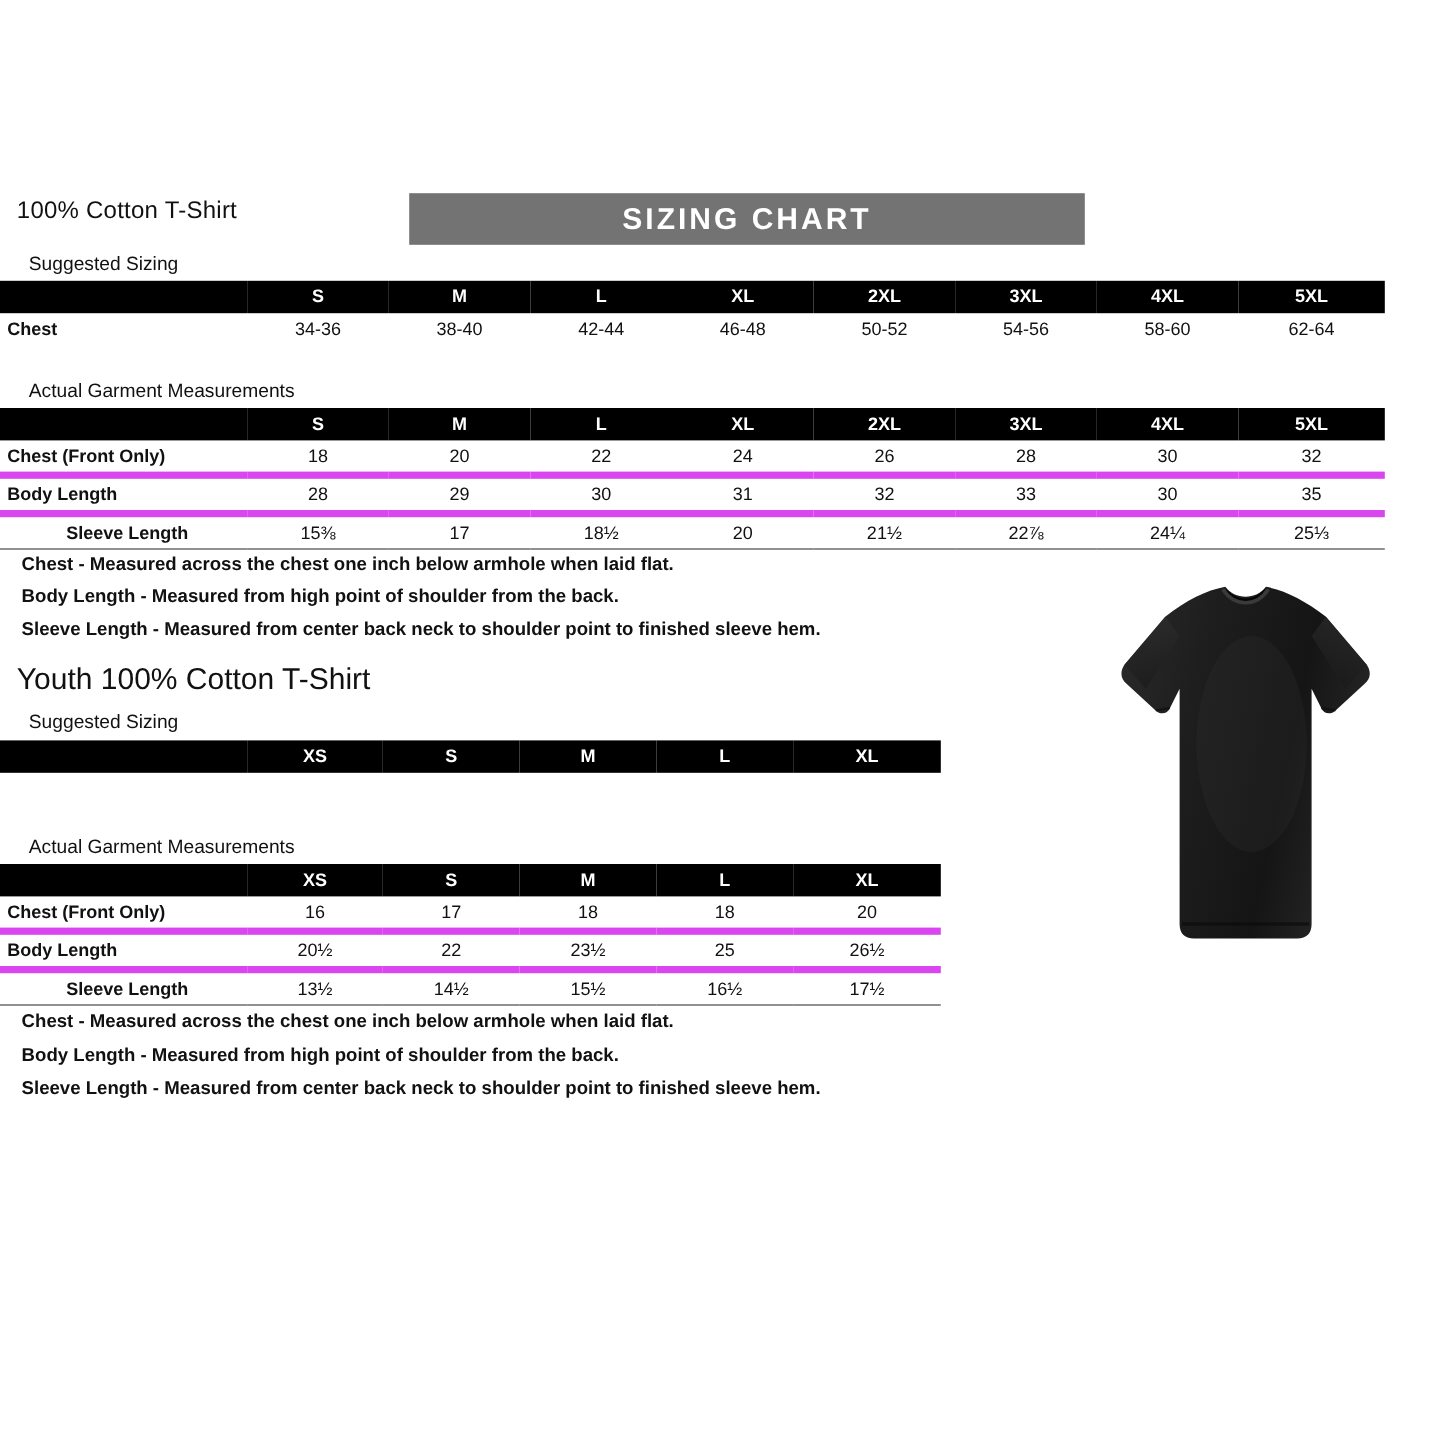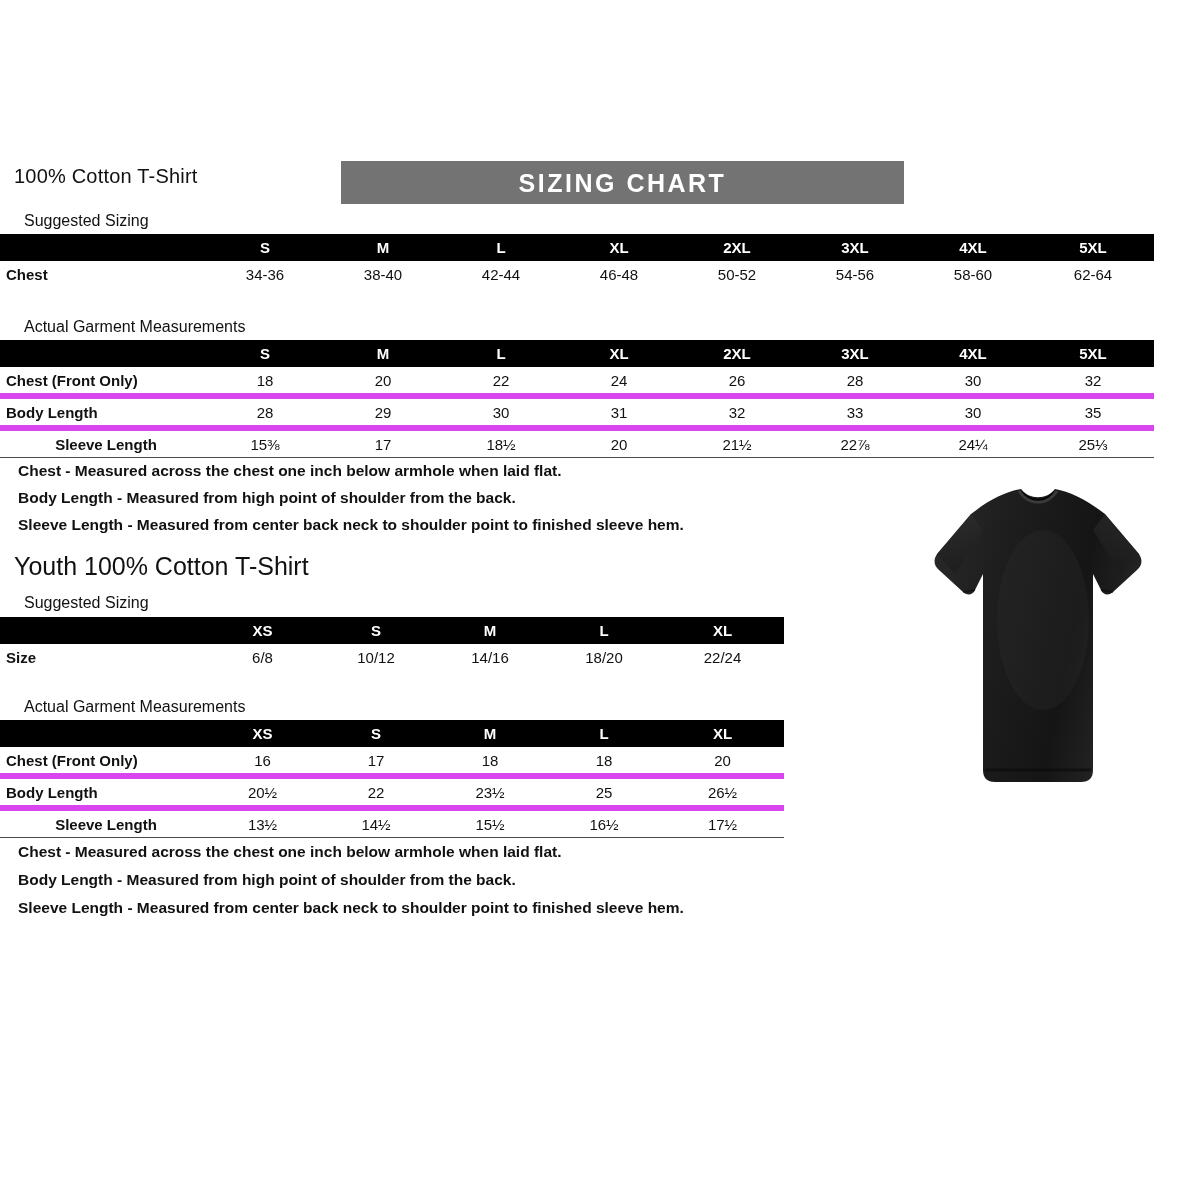--- a/index.html
+++ b/index.html
@@ -268,28 +268,20 @@
         <col style="width:123px">
     </colgroup>
     <tbody>
         <tr class="hdr-row">
       <td></td>
       <td>XS</td>
       <td>S</td>
       <td>M</td>
       <td>L</td>
       <td>XL</td>
-    </tr>
-    <tr class="body-row">
-      <td class="rowlabel-plain">Size</td>
-      <td class="data">6/8</td>
-      <td class="data">10/12</td>
-      <td class="data">14/16</td>
-      <td class="data">18/20</td>
-      <td class="data">22/24</td>
     </tr>
   </tbody>
     </table>
 
   <div class="section-label" style="left:0px; top:698px;">Actual Garment Measurements</div>
 
   <table class="tbl ruled" style="left:0px; top:720px; width:784px;">
     <colgroup>
       <col style="width:206px">
         <col style="width:113px">

